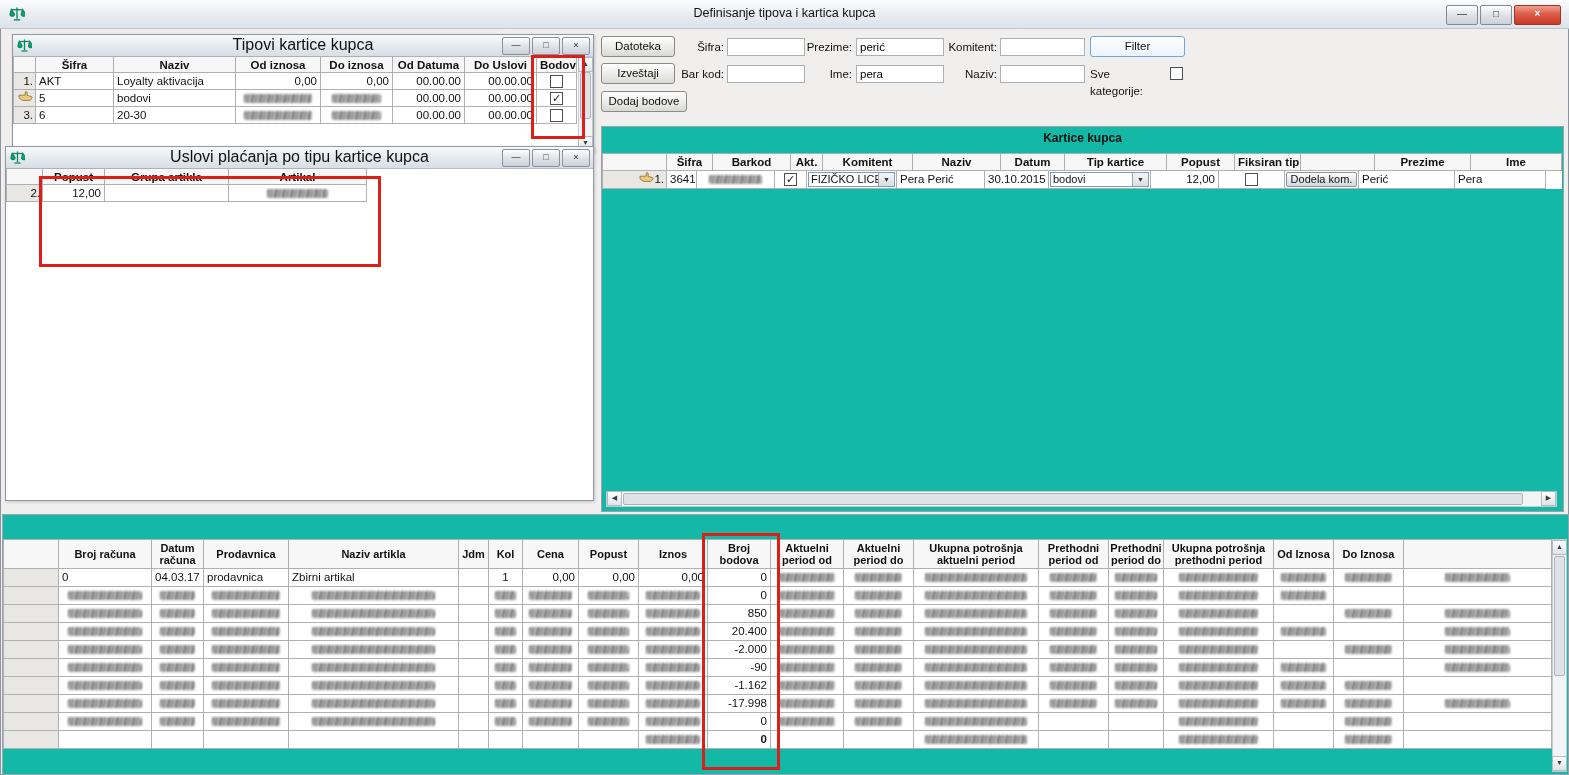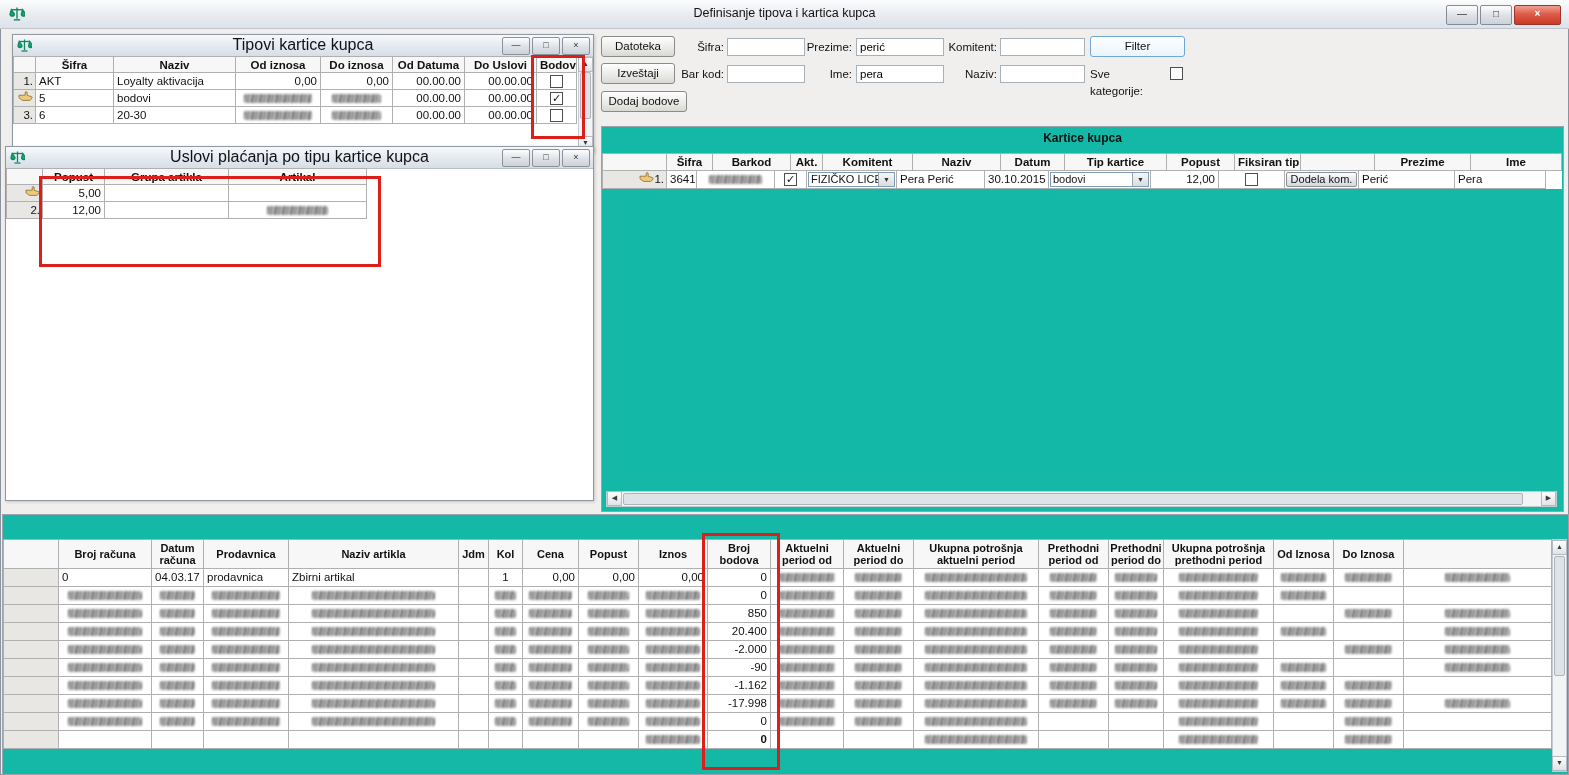--- a/index.html
+++ b/index.html
@@ -196,28 +196,20 @@
     </div>
   </div>
   <div class="tbl" id="uslovi-table" style="left:0;top:21px;width:360px;">
       <div class="trow head">
         <div class="tc" style="width: 36px;"></div>
         <div class="tc" style="width: 62px;">Popust</div>
         <div class="tc" style="width: 124px;">Grupa artikla</div>
         <div class="tc" style="width: 138px;">Artikal</div>
       </div>
       <div class="trow">
-        <div class="tc sel" style="width: 36px;"><svg width="15" height="11" viewBox="0 0 15 11">
-            <path d="M1 4.2 L7.2 4.2 L7.2 1.8 Q7.2 .6 8.2 .6 Q9.2 .6 9.2 1.8 L9.2 4.4 L13.6 5.6 Q14.6 6 14 6.9 L12.6 8.8 Q12.2 9.4 11.4 9.4 L5 9.4 Q4.4 9.4 3.9 9 L1 6.8 Z" fill="#edc97e" stroke="#8a6b2a" stroke-width="0.8"></path>
-          </svg></div>
-        <div class="tc" style="width: 62px; text-align: right;">5,00</div>
-        <div class="tc" style="width: 124px; text-align: left;"></div>
-        <div class="tc" style="width: 138px; text-align: left;"></div>
-      </div>
-      <div class="trow">
         <div class="tc sel" style="width: 36px;">2.</div>
         <div class="tc" style="width: 62px; text-align: right;">12,00</div>
         <div class="tc" style="width: 124px; text-align: left;"></div>
         <div class="tc" style="width: 138px; text-align: left;">
           <span class="sm"></span>
         </div>
       </div>
     </div>
 </div>
 

